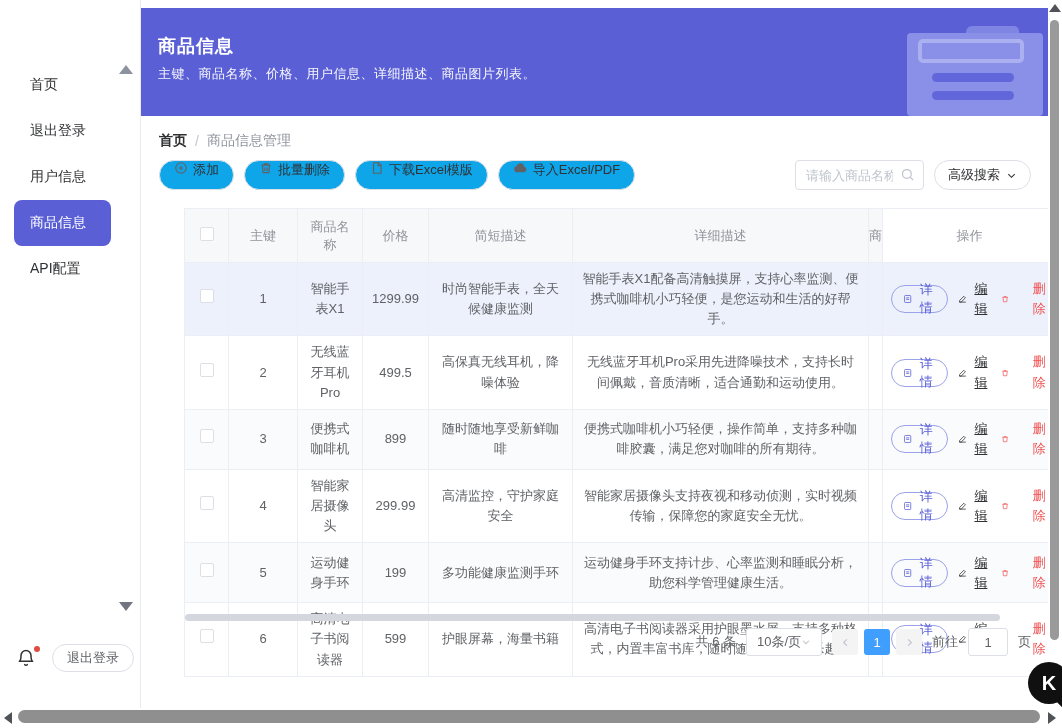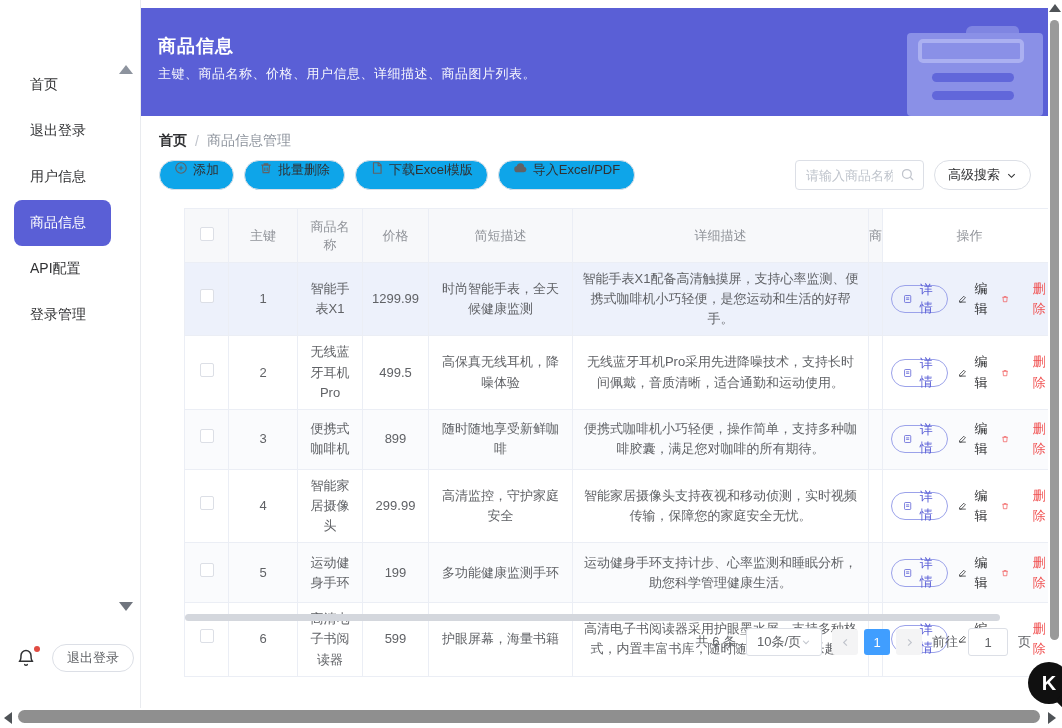--- a/index.html
+++ b/index.html
@@ -78,21 +78,21 @@
   th.col-act, td.col-act { background:#fff; position:relative;
     box-shadow:-9px 0 10px -7px rgba(0,0,0,.15); }
   tr.hovered td.col-act { background:#edf1fb; }
   .checkbox { display:inline-block; width:14px; height:14px; border:1px solid #dcdfe6;
     border-radius:2px; background:#fff; cursor:pointer; }
   .actions { display:flex; align-items:center; justify-content:center; gap:10px; }
   .btn-detail { height:28px; padding:0 11px; border:1px solid #9ba2ea; border-radius:14px;
     background:transparent; color:#5a5fd6; font-size:13px; display:flex;
     align-items:center; gap:4px; cursor:pointer; font-family:inherit; }
   .link-edit { display:flex; align-items:center; gap:3px; color:#303133; font-size:13px;
-    cursor:pointer; }
+    cursor:pointer;text-decoration:underline; }
   .link-del { display:flex; align-items:center; gap:21px; color:#f04f4f; font-size:13px;
     cursor:pointer; }
   .inner-hscroll { position:absolute; left:1px; top:406px; width:815px; height:7px;
     background:#d4d7dd; border-radius:4px; z-index:3; }
 
   
   .pagination { position:absolute; right:17px; top:512px; height:28px; display:flex;
     align-items:center; gap:10px; font-size:13px; color:#606266; }
   .page-size { width:76px; height:28px; border:1px solid #dcdfe6; border-radius:3px;
     display:flex; align-items:center; justify-content:center; padding:0 8px;
@@ -149,23 +149,20 @@
       </div>
     <div class="menu-item">
         <span>用户信息</span>
       </div>
     <div class="menu-item active">
         <span>商品信息</span>
       </div>
     <div class="menu-item">
         <span>API配置</span>
       </div>
-    <div class="menu-item">
-        <span>登录管理</span>
-      </div>
   </div>
   <div class="side-arrow down"></div>
   <div class="side-footer">
     <div class="bell-wrap">
       <svg width="20" height="20" viewBox="0 0 24 24" fill="none" stroke="#303133" stroke-width="1.8" stroke-linecap="round" stroke-linejoin="round">
         <path d="M18 9a6 6 0 1 0-12 0c0 6-2 7-2 7h16s-2-1-2-7"></path>
         <path d="M10.5 20a2 2 0 0 0 3 0"></path>
       </svg>
       <span class="bell-dot"></span>
     </div>

